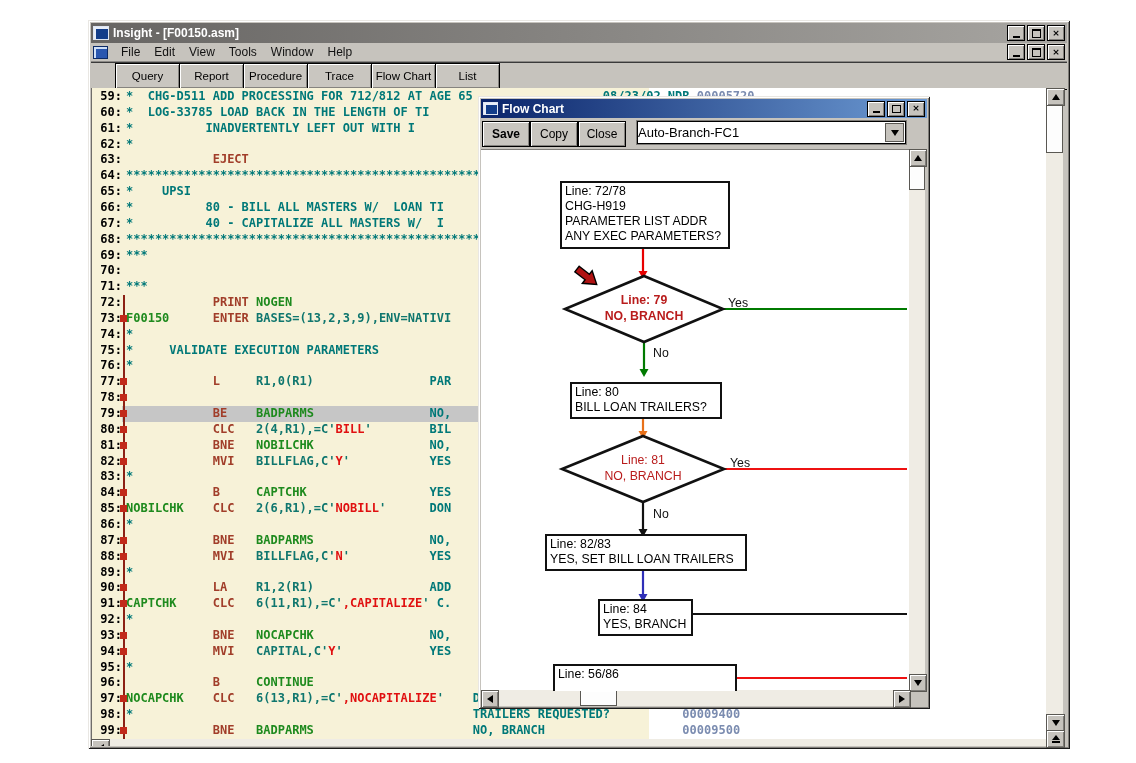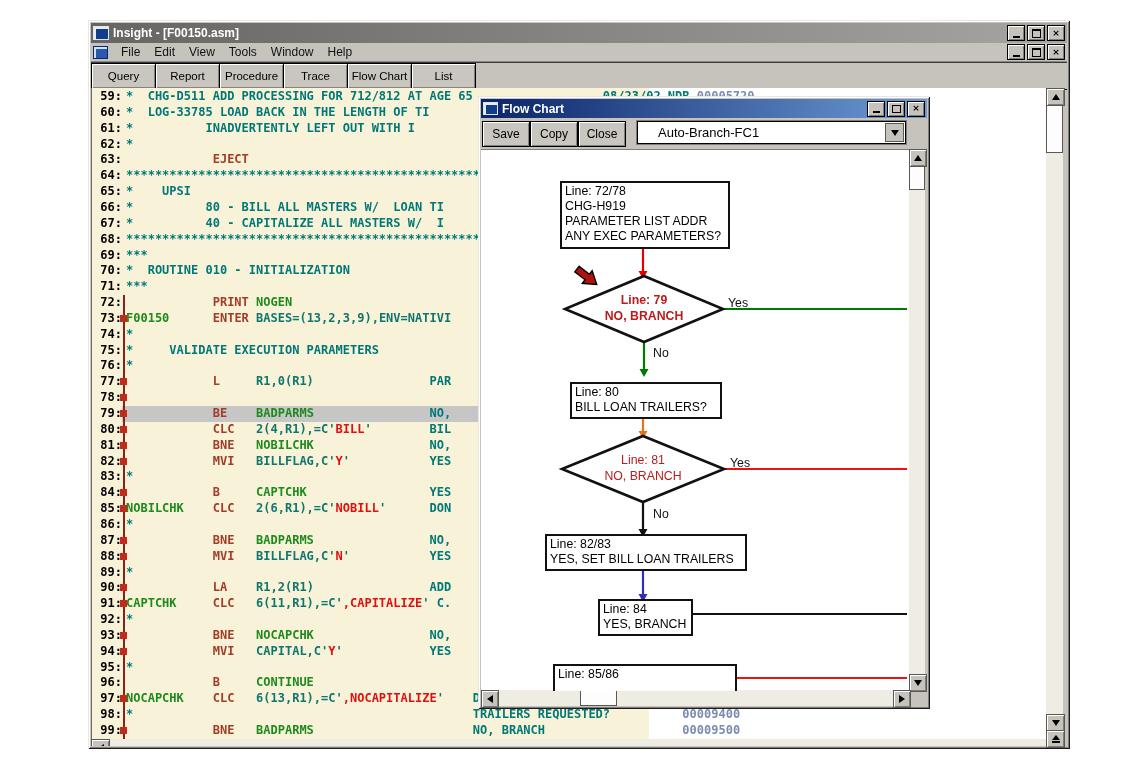--- a/index.html
+++ b/index.html
@@ -26,21 +26,21 @@
   .menubar{position:absolute;left:3px;right:3px;top:23px;height:18px;display:flex;align-items:center;
            font-size:12px;color:#111;border-bottom:1px solid #8a8885;}
   .micon{width:13px;height:11px;background:#2a57b0;border:1px solid #0c2a66;margin:0 6px 0 2px;
          box-shadow:inset 2px 2px 0 #cfe0f8;}
   .mi{padding:1px 7px;}
   .toolbar{position:absolute;left:3px;right:3px;top:42px;height:26px;background:#c6c3bd;
            border-top:1px solid #3a3a3a;border-bottom:1px solid #000;display:flex;align-items:stretch;}
   .tb{width:63px;border:1px solid #000;border-left-width:0;background:#c9c6c0;
       box-shadow:inset 1px 1px 0 #fff, inset -1px -1px 0 #85837f;
       font-size:11.5px;display:flex;align-items:center;justify-content:center;color:#000;}
-  .tb:first-child{border-left-width:1px;}
+  .tb:first-child{border-left-width:1px;margin-left:24px;}
   
   #codearea{position:absolute;left:3px;top:68px;width:955px;height:651px;background:#fff;overflow:hidden;
             border-left:1px solid #6f6d69;}
   #codeyellow{position:absolute;left:0;top:0;width:557px;height:651px;background:#f7f2d8;}
   .code-row{position:absolute;left:0;height:16px;white-space:pre;
             font-family:"DejaVu Sans Mono",monospace;font-weight:bold;font-size:12px;line-height:15.8px;}
   .ln{display:inline-block;width:30px;text-align:right;color:#000;}
   .ct{position:absolute;left:34px;top:0;}
   .hlbar{position:absolute;left:30px;top:0;width:527px;height:15.8px;background:#c6c6c6;z-index:0;}
   .mk{position:absolute;left:28px;top:4px;width:7px;height:7px;background:#c22a1a;z-index:2;}
@@ -56,21 +56,21 @@
   .tri-dn{width:0;height:0;border-left:4px solid transparent;border-right:4px solid transparent;border-top:6px solid #000;}
   .tri-lf{width:0;height:0;border-top:4px solid transparent;border-bottom:4px solid transparent;border-right:6px solid #000;}
   .tri-rt{width:0;height:0;border-top:4px solid transparent;border-bottom:4px solid transparent;border-left:6px solid #000;}
   .thumb{position:absolute;background:#fdfdfd;border:1px solid #5a5853;box-shadow:inset 1px 1px 0 #fff;}
   
   .fcbtn{position:absolute;top:25px;width:46px;height:24px;background:#c9c6c0;border:1px solid #000;
          box-shadow:inset 1px 1px 0 #fff, inset -1px -1px 0 #85837f;
          font-size:12px;display:flex;align-items:center;justify-content:center;color:#000;}
   #fccombo{position:absolute;left:159px;top:25px;width:269px;height:23px;background:#fff;
            border:1px solid #000;box-shadow:0 0 0 1px #7f7d79;font-size:13px;color:#000;
-           display:flex;align-items:center;padding-left:20px;box-sizing:border-box;}
+           display:flex;align-items:center;padding-left:0;box-sizing:border-box;}
   #fccombo .drop{position:absolute;right:1px;top:1px;bottom:1px;width:17px;background:#c6c3bd;
            border:1px solid #5a5853;display:flex;align-items:center;justify-content:center;}
   #fccanvas{position:absolute;left:3px;top:53px;width:428px;height:541px;background:#fff;overflow:hidden;
             border-top:1px solid #7f7d79;}
   .fbox{position:absolute;background:#fff;border:2px solid #111;padding:1px 3px;
         font-size:12.3px;line-height:15px;color:#000;white-space:nowrap;z-index:2;}
   .dtext{position:absolute;width:160px;text-align:center;font-size:12.3px;line-height:16px;color:#b91c1c;z-index:3;}
   .elabel{position:absolute;font-size:12.3px;color:#111;z-index:3;}
 </style>
 </head>
@@ -131,21 +131,21 @@
         <div class="code-row" style="top: 16.85px; width: 955px;"><span class="ln">60:</span><span class="ct"><span class="t">*  LOG-33785 LOAD BACK IN THE LENGTH OF TI</span></span></div>
         <div class="code-row" style="top: 32.7px; width: 955px;"><span class="ln">61:</span><span class="ct"><span class="t">*          INADVERTENTLY LEFT OUT WITH I</span></span></div>
         <div class="code-row" style="top: 48.55px; width: 955px;"><span class="ln">62:</span><span class="ct"><span class="t">*</span></span></div>
         <div class="code-row" style="top: 64.4px; width: 955px;"><span class="ln">63:</span><span class="ct"><span class="o">            EJECT</span></span></div>
         <div class="code-row" style="top: 80.25px; width: 955px;"><span class="ln">64:</span><span class="ct"><span class="t">**************************************************</span></span></div>
         <div class="code-row" style="top: 96.1px; width: 955px;"><span class="ln">65:</span><span class="ct"><span class="t">*    UPSI</span></span></div>
         <div class="code-row" style="top: 111.95px; width: 955px;"><span class="ln">66:</span><span class="ct"><span class="t">*          80 - BILL ALL MASTERS W/  LOAN TI</span></span></div>
         <div class="code-row" style="top: 127.8px; width: 955px;"><span class="ln">67:</span><span class="ct"><span class="t">*          40 - CAPITALIZE ALL MASTERS W/  I</span></span></div>
         <div class="code-row" style="top: 143.65px; width: 955px;"><span class="ln">68:</span><span class="ct"><span class="t">**************************************************</span></span></div>
         <div class="code-row" style="top: 159.5px; width: 955px;"><span class="ln">69:</span><span class="ct"><span class="t">***</span></span></div>
-        <div class="code-row" style="top: 175.35px; width: 955px;"><span class="ln">70:</span><span class="ct"><span class="t">*  ROUTINE 010 - INITIALIZATION</span></span></div>
+        <div class="code-row" style="top: 175.35px; width: 955px;"><span class="ln">70:</span></div>
         <div class="code-row" style="top: 191.2px; width: 955px;"><span class="ln">71:</span><span class="ct"><span class="t">***</span></span></div>
         <div class="code-row" style="top: 207.05px; width: 955px;"><span class="ln">72:</span><span class="ct"><span class="o">            PRINT</span><span class="g"> NOGEN</span></span></div>
         <div class="code-row" style="top: 222.9px; width: 955px;"><span class="ln">73:</span><div class="mk"></div><span class="ct"><span class="g">F00150</span><span class="o">      ENTER</span><span class="n"> BASES=(13,2,3,9),ENV=NATIVI</span></span></div>
         <div class="code-row" style="top: 238.75px; width: 955px;"><span class="ln">74:</span><span class="ct"><span class="t">*</span></span></div>
         <div class="code-row" style="top: 254.6px; width: 955px;"><span class="ln">75:</span><span class="ct"><span class="t">*     VALIDATE EXECUTION PARAMETERS</span></span></div>
         <div class="code-row" style="top: 270.45px; width: 955px;"><span class="ln">76:</span><span class="ct"><span class="t">*</span></span></div>
         <div class="code-row" style="top: 286.3px; width: 955px;"><span class="ln">77:</span><div class="mk"></div><span class="ct"><span class="o">            L</span><span class="n">     R1,0(R1)</span><span class="t">                PAR</span></span></div>
         <div class="code-row" style="top: 302.15px; width: 955px;"><span class="ln">78:</span><div class="mk"></div></div>
         <div class="code-row" style="top: 318px; width: 955px;"><div class="hlbar"></div><span class="ln">79:</span><div class="mk"></div><span class="ct"><span class="o">            BE</span><span class="g">    BADPARMS</span><span class="t">                NO,</span></span></div>
         <div class="code-row" style="top: 333.85px; width: 955px;"><span class="ln">80:</span><div class="mk"></div><span class="ct"><span class="o">            CLC</span><span class="n">   2(4,R1),=C'</span><span class="r">BILL</span><span class="n">'</span><span class="t">        BIL</span></span></div>
@@ -203,21 +203,21 @@
             <span class="mini"></span>
           </span>
         <span class="wb">
             <span style="display:block;width:7px;height:6px;border:1px solid #000;"></span>
           </span>
         <span class="wb">×</span>
       </span>
     </div>
 
     <div id="fcbuttons">
-        <div class="fcbtn" style="left: 4px;">Save</div>
+        <div class="fcbtn" style="left: 4px; font-weight: bold;">Save</div>
         <div class="fcbtn" style="left: 52px;">Copy</div>
         <div class="fcbtn" style="left: 100px;">Close</div>
       </div>
 
     <div id="fccombo">
       <span>Auto-Branch-FC1</span>
       <span class="drop">
           <span class="tri-dn"></span>
         </span>
     </div>
@@ -264,21 +264,21 @@
         </div>
         <div class="fbox" style="left: 64px; top: 384px; width: 192px; height: 31px;">
           <div>Line: 82/83</div>
           <div>YES, SET BILL LOAN TRAILERS</div>
         </div>
         <div class="fbox" style="left: 117px; top: 449px; width: 85px; height: 31px;">
           <div>Line: 84</div>
           <div>YES, BRANCH</div>
         </div>
         <div class="fbox" style="left: 72px; top: 514px; width: 174px; height: 30px;">
-          <div>Line: 85/86</div>
+          <div>Line: 56/86</div>
           <div></div>
         </div>
         <div class="elabel" style="left: 247px; top: 146px;">Yes</div>
         <div class="elabel" style="left: 172px; top: 196px;">No</div>
         <div class="elabel" style="left: 249px; top: 306px;">Yes</div>
         <div class="elabel" style="left: 172px; top: 357px;">No</div>
       </div>
 
     <div class="sb" style="left:431px;top:53px;width:16px;height:541px;">
       <div class="sbtn" style="left:0;top:0;width:16px;">

